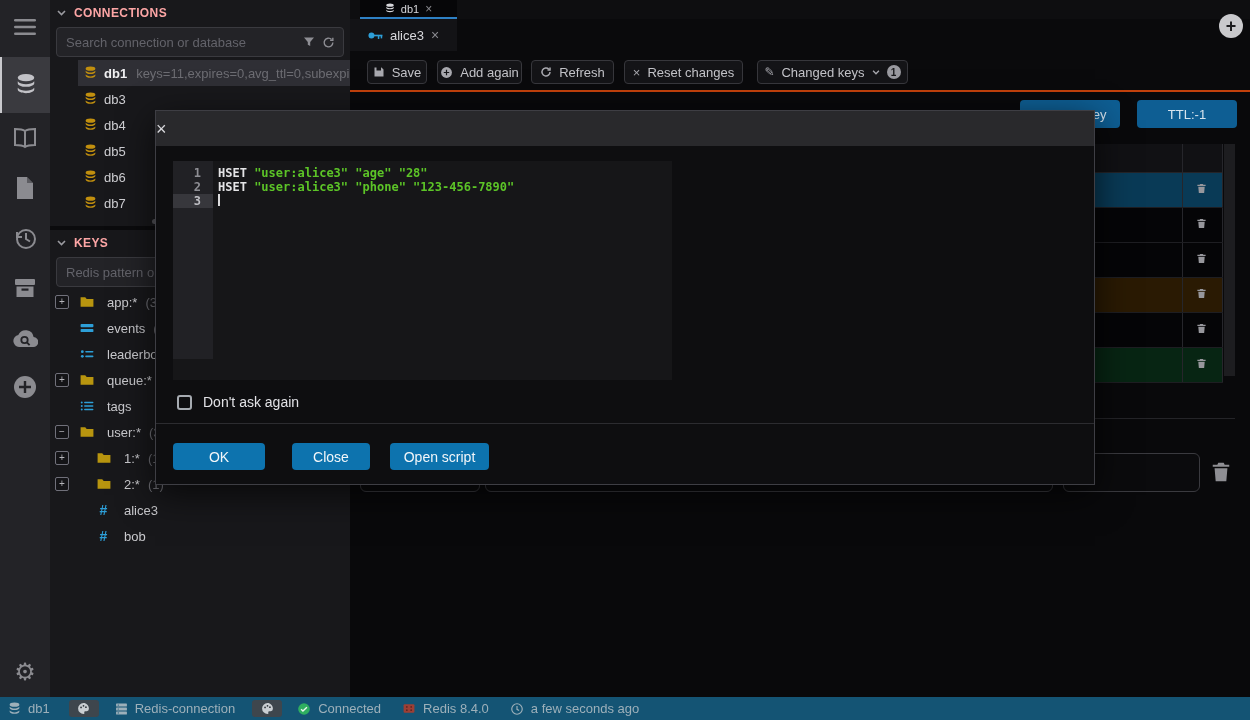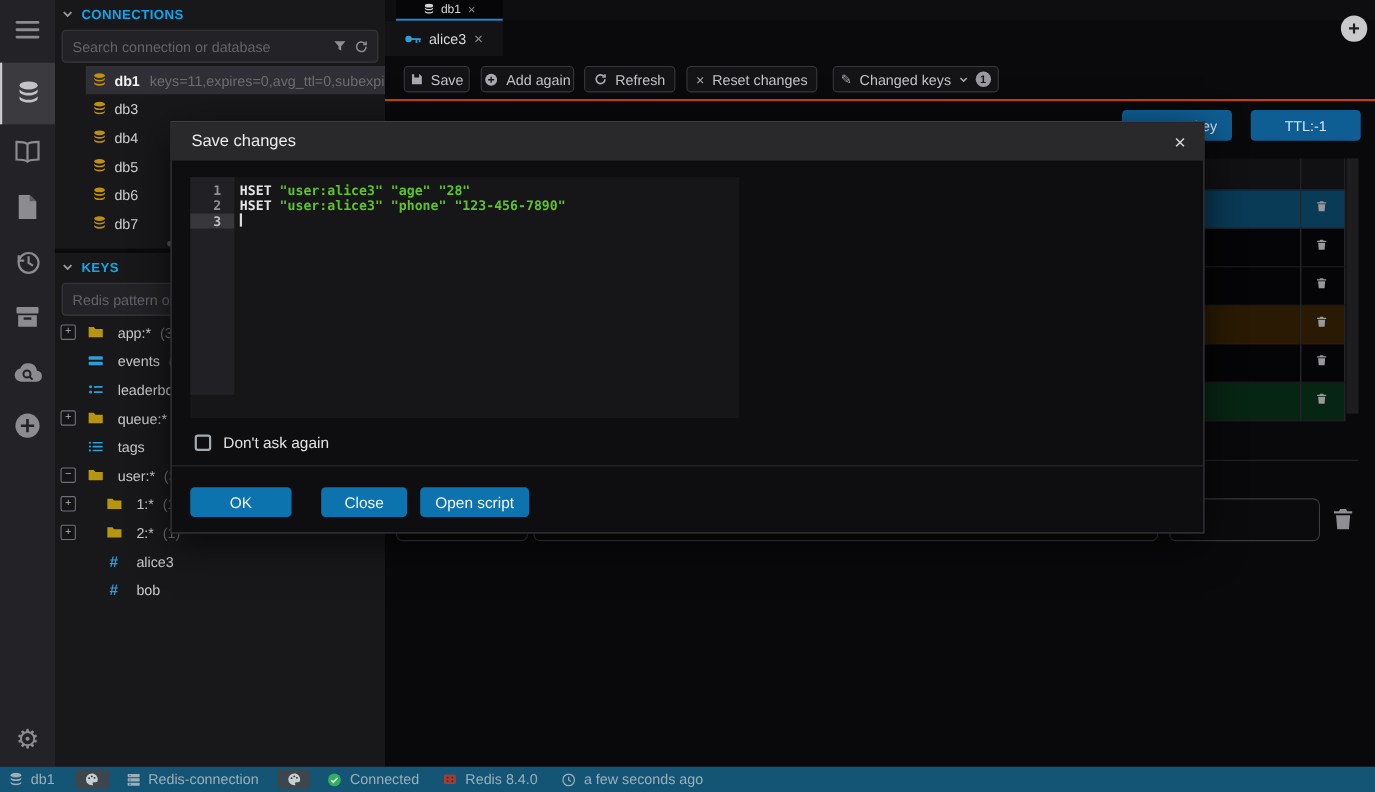--- a/index.html
+++ b/index.html
@@ -8,21 +8,21 @@
   .app{position:absolute;inset:0;background:#09090b;}
 
   
   .rail{position:absolute;left:0;top:0;width:50px;height:697px;background:#232327;}
   .rail-item{position:absolute;left:0;width:50px;height:50px;display:flex;align-items:center;justify-content:center;color:#8b8b90;}
   .rail-item.active{background:#3a3a3f;border-left:2px solid #c9c9cd;width:48px;color:#c2c2c7;height:56px;}
   .rail-item svg{display:block;}
 
   
   .panel{position:absolute;left:50px;top:0;width:300px;height:697px;background:#18181b;overflow:hidden;}
-  .sect-head{display:flex;align-items:center;height:25px;color:#0ea5e9;font-size:12px;font-weight:bold;letter-spacing:.4px;padding-left:7px;gap:8px;}
+  .sect-head{display:flex;align-items:center;height:25px;color:#fca5a5;font-size:12px;font-weight:bold;letter-spacing:.4px;padding-left:7px;gap:8px;}
   .sect-head .chev{color:#9a9aa0;}
   .searchbox{position:relative;margin:2px 6px 0 6px;height:28px;background:#232327;border:1px solid #3a3a3f;border-radius:4px;display:flex;align-items:center;}
   .searchbox input{flex:1;background:transparent;border:none;outline:none;color:#c9c9cd;font-size:13px;padding:0 0 0 9px;font-family:"Liberation Sans",sans-serif;}
   .searchbox input::placeholder{color:#63636a;}
   .searchbox .s-icons{display:flex;align-items:center;gap:7px;padding-right:8px;color:#8e8e94;}
 
   .db-list{margin-top:3px;}
   .db-row{position:relative;height:26px;display:flex;align-items:center;white-space:nowrap;overflow:hidden;}
   .db-row .hl{position:absolute;left:28px;right:0;top:0;bottom:0;background:#2f2f35;}
   .db-row .ic{position:relative;margin-left:34px;display:flex;}
@@ -532,21 +532,20 @@
     <div class="add-input" style="left:713px;width:137px"></div>
     <div class="big-trash">
       <svg width="22" height="22" viewBox="0 0 24 24">
           <path fill="currentColor" d="M9 2h6l1 2h5v2.4H3V4h5zM5 8h14l-1.2 14H6.2z"></path>
         </svg>
     </div>
   </main>
 
   <div class="modal">
     <div class="m-head">
-      <span class="m-title">Save changes</span>
       <span class="m-close">×</span>
     </div>
     <div class="editor">
       <div class="ed-pad-top">
           <div class="g"></div>
         </div>
       <div>
           <div class="ed-line">
             <span class="ed-gut">1</span>
             <span class="ed-code"><span class="cmd">HSET</span> <span class="str">"user:alice3"</span> <span class="str">"age"</span> <span class="str">"28"</span></span>
@@ -564,21 +563,21 @@
           <div class="g"></div>
         </div>
     </div>
     <div class="chk-row">
       <span class="chk"></span>
       <span class="chk-lb">Don't ask again</span>
     </div>
     <div class="m-footdiv"></div>
     <div class="m-btn" style="left:17px;width:92px">OK</div>
     <div class="m-btn" style="left:136px;width:78px">Close</div>
-    <div class="m-btn" style="left:226px;width:99px">Open script</div>
+    <div class="m-btn" style="left:234px;width:99px">Open script</div>
   </div>
 
   <footer class="statusbar">
     <span class="sb-item" style="margin-left:8px">
       <svg width="13" height="14" viewBox="0 0 24 26">
           <g fill="#9db0ba">
             <ellipse cx="12" cy="5" rx="9" ry="4"></ellipse>
             <path d="M3 9c2 2.4 5.2 3.3 9 3.3S19 11.4 21 9v2c0 2.2-4 4-9 4s-9-1.8-9-4z"></path>
             <path d="M3 16c2 2.4 5.2 3.3 9 3.3S19 18.4 21 16v2c0 2.2-4 4-9 4s-9-1.8-9-4z"></path>
           </g>

